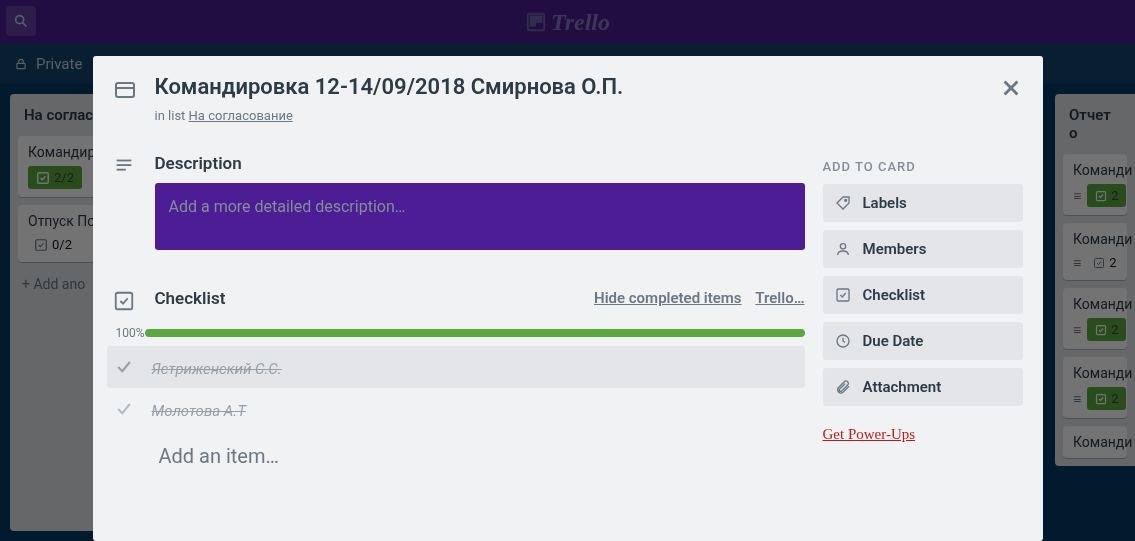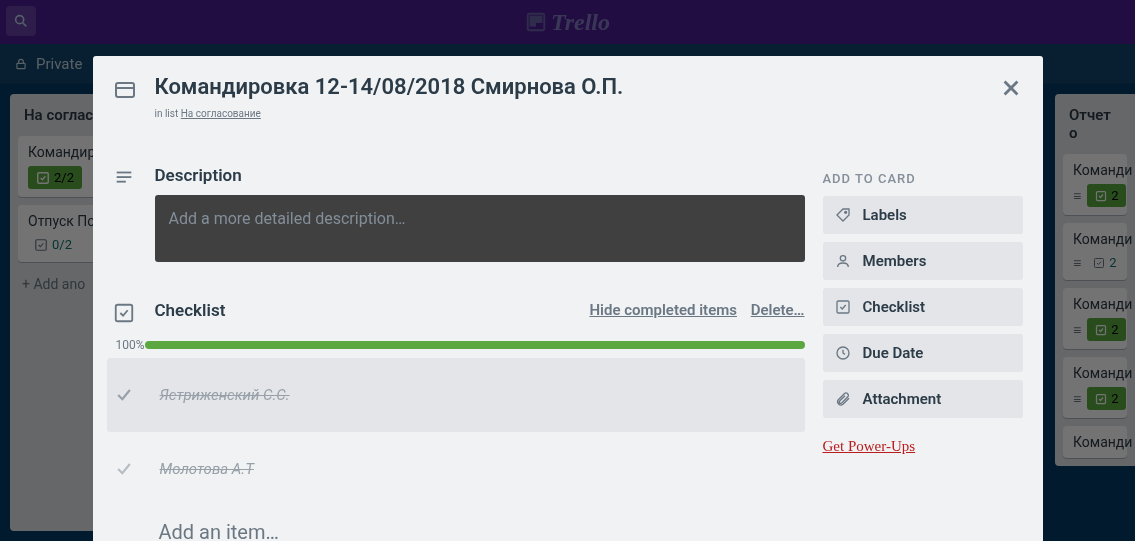--- a/index.html
+++ b/index.html
@@ -92,27 +92,27 @@
       display: flex;
       align-items: center;
       gap: 6px;
       margin-top: 6px;
     }
     .badge {
       display: inline-flex;
       align-items: center;
       gap: 4px;
       font-size: 13px;
-      color: #0f766e;
+      color: #0f172a;
       padding: 2px 6px;
       border-radius: 3px;
     }
     .badge-green {
       background: #5ba841;
-      color: #000000;
+      color: #404040;
       padding: 4px 8px;
     }
     .badge-desc {
       color: #6b7884;
     }
     .add-card {
       color: #6b7884;
       font-size: 14px;
       padding: 6px 4px;
     }
@@ -177,24 +177,24 @@
       width: 26px;
       color: #6b7884;
       padding-top: 4px;
     }
     .card-title {
       font-size: 22px;
       font-weight: 600;
       color: #2b3b47;
     }
     .card-list-info {
-      font-size: 10px;
+      font-size: 13px;
       color: #6b7884;
       margin-left: 42px;
-      margin-bottom: 46px;
+      margin-bottom: 30px;
     }
     .card-list-info a {
       color: #6b7884;
       text-decoration: underline;
     }
     .section {
       display: flex;
       gap: 16px;
       margin-bottom: 10px;
     }
@@ -209,21 +209,21 @@
     .section-title {
       font-size: 17px;
       font-weight: 600;
       color: #2b3b47;
       margin-bottom: 10px;
       display: flex;
       align-items: center;
       justify-content: space-between;
     }
     .desc-input {
-      background: #404040;
+      background: #4c1d95;
       border-radius: 3px;
       padding: 14px 14px 34px 14px;
       color: #828e99;
       font-size: 16px;
       margin-bottom: 28px;
     }
     .checklist-actions {
       font-size: 15px;
     }
     .checklist-actions a {
@@ -249,23 +249,23 @@
       border-radius: 4px;
       overflow: hidden;
     }
     .progress-fill {
       height: 100%;
       background: #5ba841;
       width: 100%;
     }
     .check-item {
       display: flex;
-      align-items: center;
-      gap: 25px;
-      padding: 26px 6px;
+      align-items: flex-end;
+      gap: 17px;
+      padding: 10px 6px;
       border-radius: 3px;
       margin-left: -6px;
       font-size: 15px;
     }
     .check-item.active {
       background: #e3e5e8;
     }
     .check-item .chk {
       width: 22px;
       height: 22px;
@@ -446,21 +446,21 @@
         </svg>
     </div>
 
     <div class="card-header">
       <div class="card-header-icon">
         <svg width="24" height="24" viewBox="0 0 24 24" fill="none" stroke="#6b7884" stroke-width="2">
             <rect x="3" y="5" width="18" height="14" rx="2"></rect>
             <line x1="3" y1="10" x2="21" y2="10"></line>
           </svg>
       </div>
-      <div class="card-title">Командировка 12-14/08/2018 Смирнова О.П.</div>
+      <div class="card-title">Командировка 12-14/09/2018 Смирнова О.П.</div>
     </div>
     <div class="card-list-info">
       <span>in list</span>
       <a href="#">На согласование</a>
     </div>
 
     <div class="modal-main">
       <div class="modal-left">
 
         <div class="section">
@@ -482,21 +482,21 @@
             <svg width="22" height="22" viewBox="0 0 24 24" fill="none" stroke="#6b7884" stroke-width="2">
                 <rect x="3" y="3" width="18" height="18" rx="2"></rect>
                 <path d="M8 12l3 3 5-6"></path>
               </svg>
           </div>
           <div class="section-body">
             <div class="section-title">
               <span>Checklist</span>
               <span class="checklist-actions">
                 <a href="#">Hide completed items</a>
-                <a href="#">Delete…</a>
+                <a href="#">Trello…</a>
               </span>
             </div>
           </div>
         </div>
 
         <div class="progress-row">
           <div class="progress-pct">100%</div>
           <div class="progress-bar">
             <div class="progress-fill"></div>
           </div>

